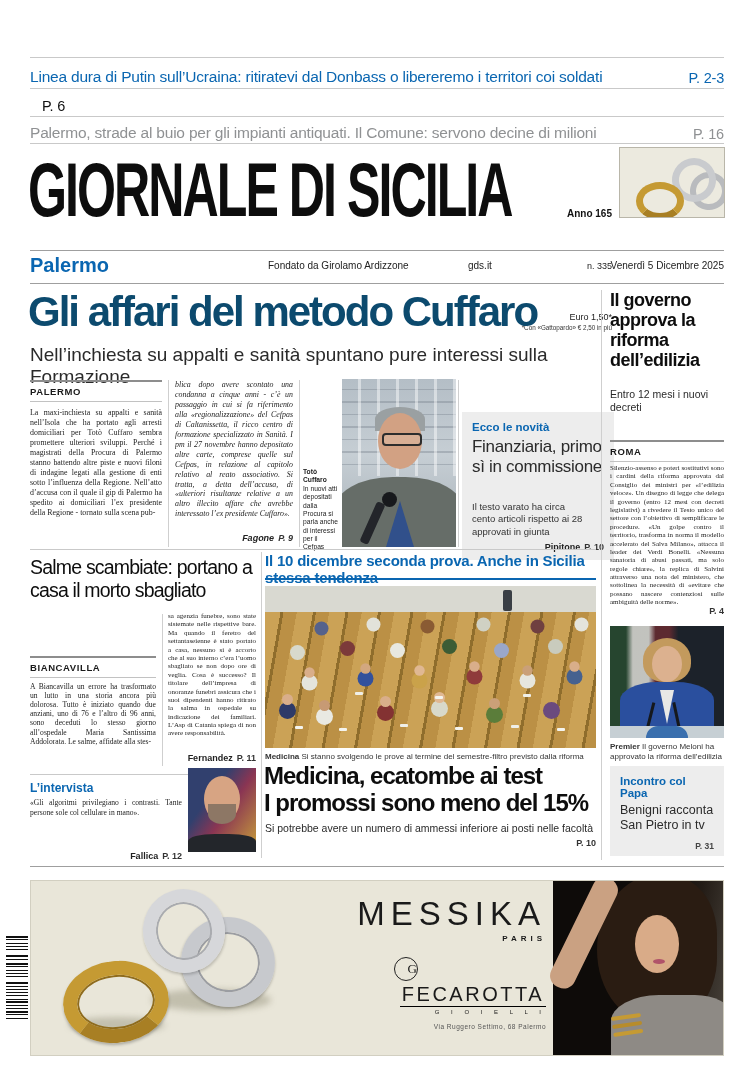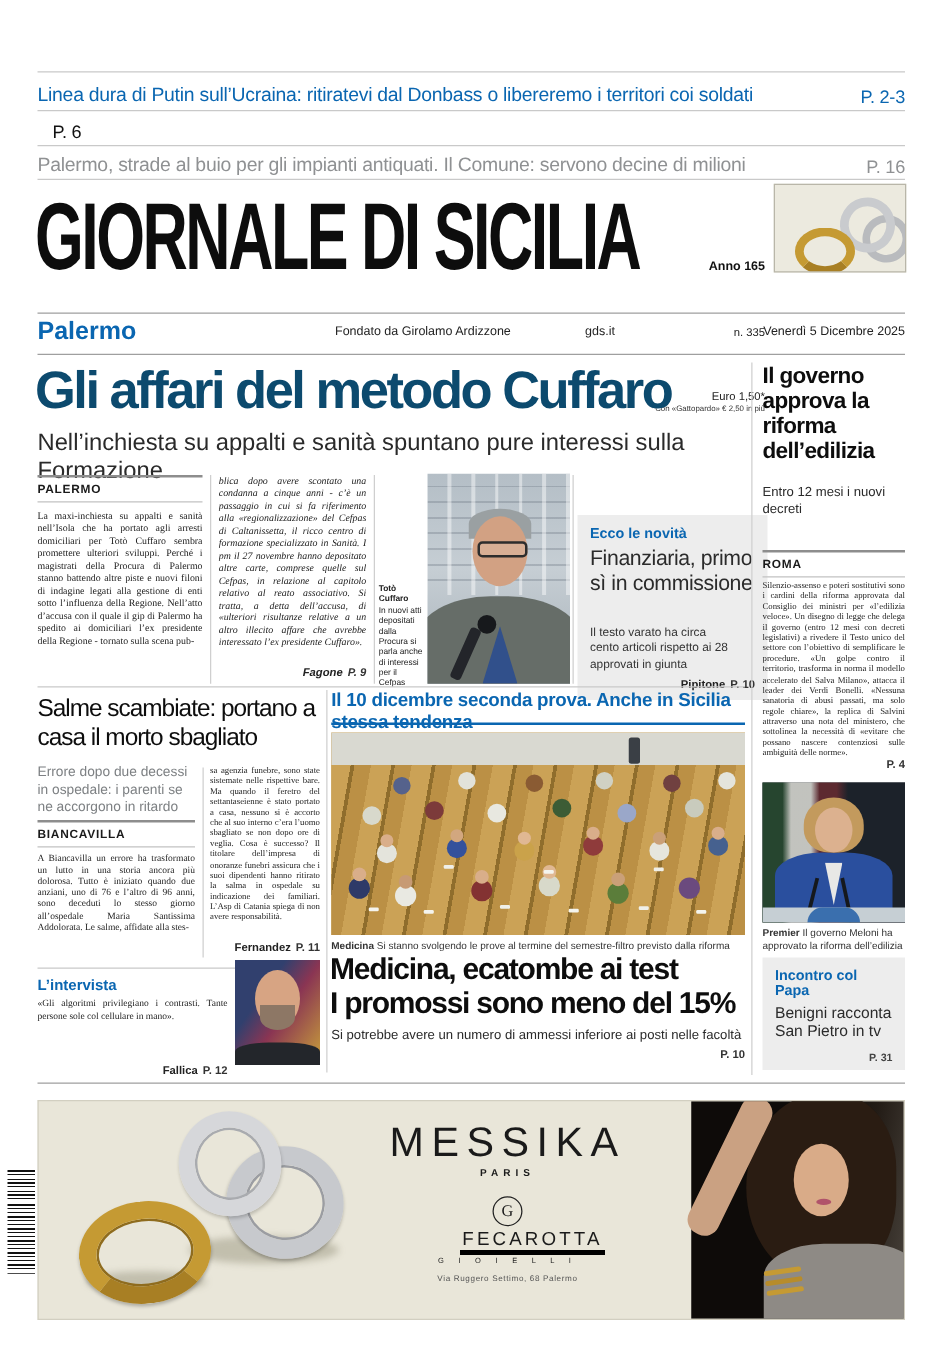--- a/index.html
+++ b/index.html
@@ -115,26 +115,26 @@
      background:linear-gradient(125deg,#31406e 0 32%,#8a3553 55%,#c9a23a 100%);}
   .ph-gram .face{position:absolute;left:16px;top:8px;width:36px;height:46px;border-radius:50%;background:#d7a483;}
   .ph-gram .beard{position:absolute;left:20px;top:36px;width:28px;height:20px;border-radius:0 0 50% 50%;background:#8d7765;}
   .ph-gram .shirt{position:absolute;left:0;bottom:0;width:100%;height:18px;background:#23262b;border-radius:40% 40% 0 0;}
   
   .papa{left:610px;top:766px;width:114px;height:90px;}
   .papa .hl2{font-size:12.5px;color:#2b2b2b;line-height:1.2;}
   .papa .pg{text-align:right;font-size:8.5px;font-weight:bold;color:#444;margin-top:8px;}
   
   .ad{position:absolute;left:30px;top:880px;width:694px;height:176px;background:#e9e6d9;border:1px solid #d2cfc1;box-sizing:border-box;overflow:hidden;}
-  .ad-center{position:absolute;left:235px;top:14px;width:280px;text-align:center;color:#1a1a1a;}
+  .ad-center{position:absolute;left:235px;top:14px;width:280px;text-align:right;color:#1a1a1a;}
   .ad-brand{font-size:33px;letter-spacing:6px;font-weight:normal;}
   .ad-sub{font-size:8px;letter-spacing:4px;font-weight:bold;margin-top:1px;}
   .ad-mono{width:22px;height:22px;border:1.6px solid #222;border-radius:50%;margin:14px auto 2px auto;
            font-size:13px;line-height:21px;font-family:"Liberation Serif",serif;}
-  .ad-ret{font-size:15px;letter-spacing:2.5px;border-bottom:4px solid #000000;display:inline-block;padding:0 2px;margin-left:40px;}
+  .ad-ret{font-size:20px;letter-spacing:2.5px;border-bottom:1px solid #000000;display:inline-block;padding:0 2px;margin-left:40px;}
   .ad-ret2{font-size:6px;letter-spacing:5px;margin-top:2px;}
   .ad-addr{font-size:6.5px;color:#555;margin-top:8px;letter-spacing:.5px;}
   .ring{position:absolute;border-radius:50%;}
   .r1{left:112px;top:8px;width:56px;height:58px;border:13px solid #d6d7da;transform:rotate(-16deg);box-shadow:inset 0 0 0 2px #a9abaf,0 2px 3px rgba(0,0,0,.2);}
   .r2{left:150px;top:36px;width:64px;height:60px;border:15px solid #c7c9cd;transform:rotate(10deg);box-shadow:inset 0 0 0 2px #9b9da2,0 2px 3px rgba(0,0,0,.25);}
   .r3{left:32px;top:80px;width:78px;height:54px;border:14px solid #c59a33;border-bottom-color:#a87f24;transform:rotate(-6deg);box-shadow:inset 0 0 0 2px #8f6c1e,0 2px 3px rgba(0,0,0,.25);}
   .rshadow{position:absolute;background:rgba(95,90,62,.28);border-radius:50%;filter:blur(3px);}
   .s1{left:120px;top:108px;width:120px;height:22px;}
   .s2{left:38px;top:136px;width:96px;height:16px;}
   .model{position:absolute;right:0;top:0;width:170px;height:100%;background:linear-gradient(100deg,#0e0b09 0 55%,#231c16 75%,#4a443d 100%);}
@@ -265,21 +265,20 @@
   <div class="gbox papa">
     <div class="k">Incontro col Papa</div>
     <div class="hl2">Benigni racconta San Pietro in tv</div>
     <div class="pg">P. 31</div>
   </div>
 
   <div class="rule-h" style="left:30px;top:549px;width:566px;"></div>
   <div class="rule-v" style="left:261px;top:552px;height:306px;"></div>
 
   <div class="salme-hl">Salme scambiate: portano a casa il morto sbagliato</div>
-  <div class="salme-deck">Errore dopo due decessi in ospedale: i parenti se ne accorgono in ritardo</div>
   <div class="abs kicker" style="left:30px;top:656px;width:126px;">BIANCAVILLA</div>
   <div class="abs serif" style="left:30px;top:682px;width:126px;height:86px;overflow:hidden;font-size:7.6px;line-height:1.2;">A Biancavilla un errore ha trasformato un lutto in una storia ancora più dolorosa. Tutto è iniziato quando due anziani, uno di 76 e l’altro di 96 anni, sono deceduti lo stesso giorno all’ospedale Maria Santissima Addolorata. Le salme, affidate alla stes-</div>
   <div class="rule-v" style="left:162px;top:614px;height:152px;"></div>
   <div class="abs" style="left:168px;top:612px;width:88px;">
     <div class="serif" style="font-size:7px;line-height:1.2;height:138px;overflow:hidden;">sa agenzia funebre, sono state sistemate nelle rispettive bare. Ma quando il feretro del settantaseienne è stato portato a casa, nessuno si è accorto che al suo interno c’era l’uomo sbagliato se non dopo ore di veglia. Cosa è successo? Il titolare dell’impresa di onoranze funebri assicura che i suoi dipendenti hanno ritirato la salma in ospedale su indicazione dei familiari. L’Asp di Catania spiega di non avere responsabilità.</div>
     <div class="byline">
       <span>Fernandez</span><span class="pg">P. 11</span>
     </div>
   </div>
 

